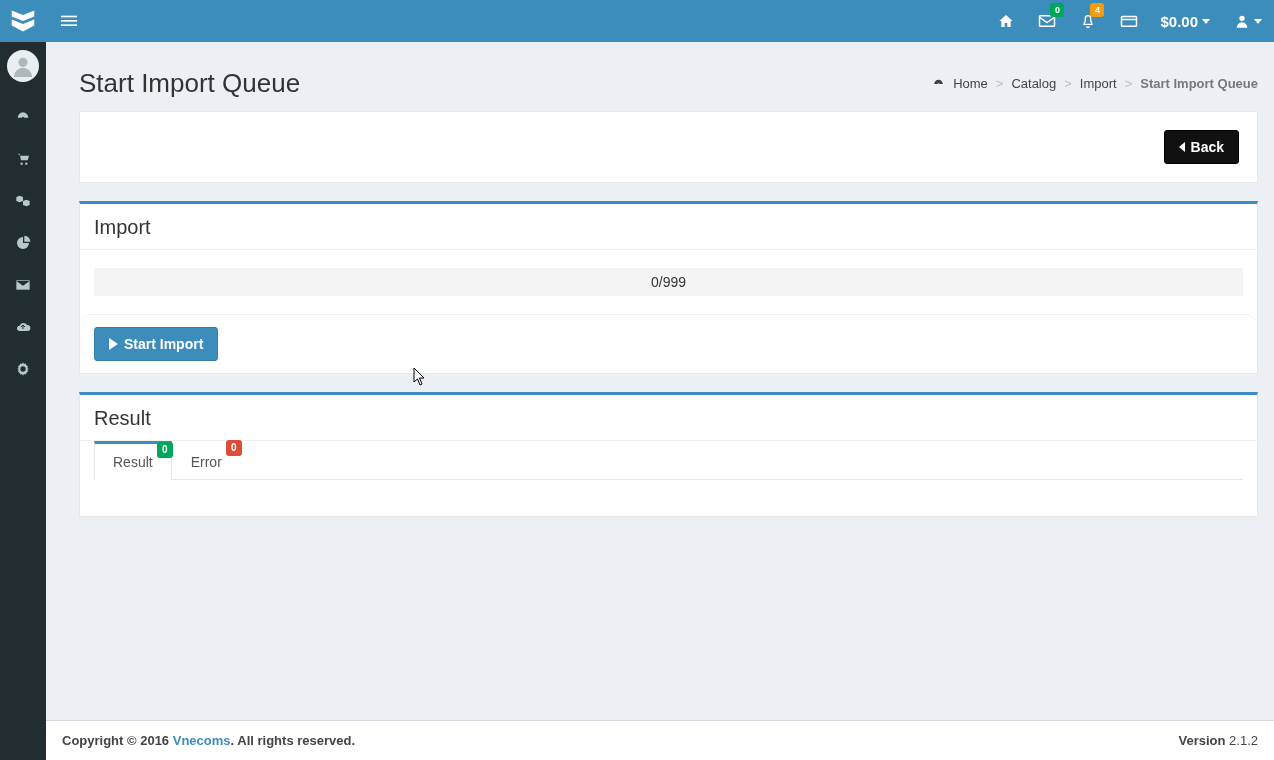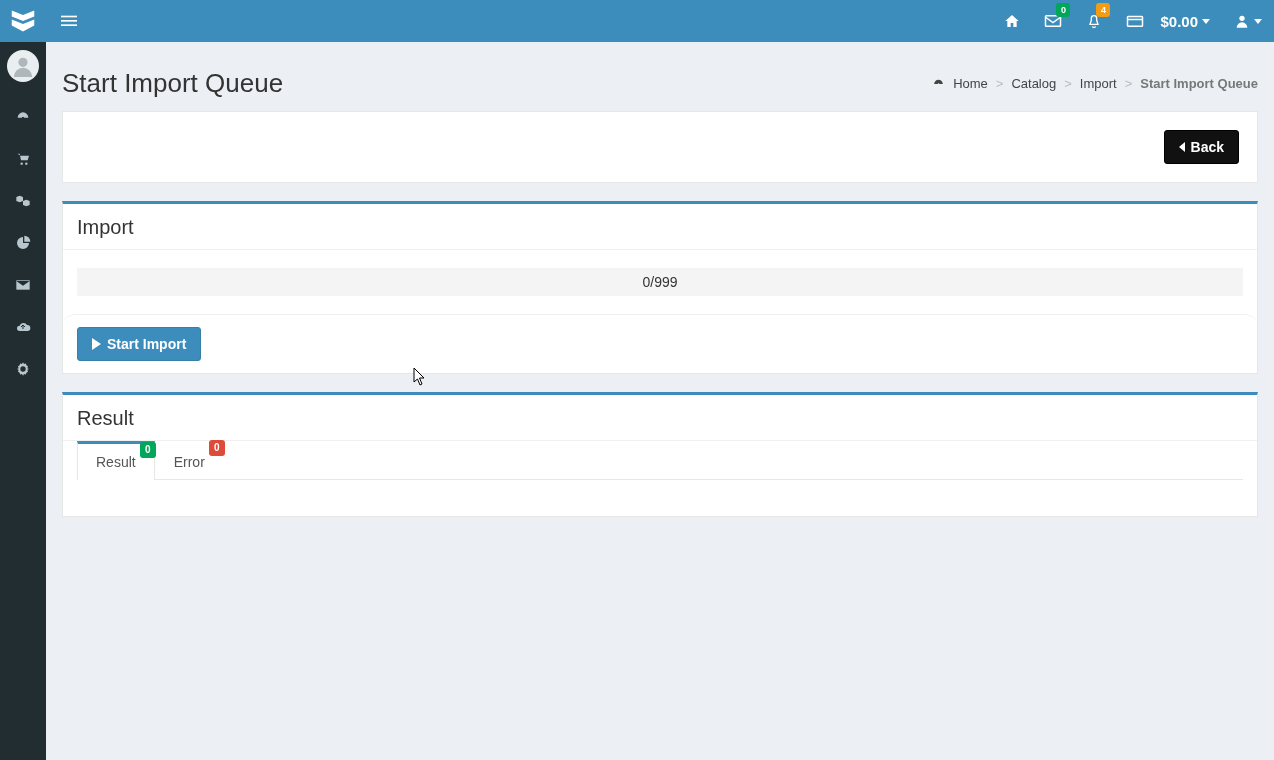--- a/index.html
+++ b/index.html
@@ -111,20 +111,21 @@
     flex: 1;
     position: relative;
     overflow: auto;
     background: #ecf0f5;
     display: flex;
     flex-direction: column;
   }
   .content-wrap {
     flex: 1;
     padding: 12px 16px 38px 16px;
+    margin-left: 17px;
   }
 
   
   .page-head {
     display: flex;
     align-items: center;
     padding: 14px 0 12px 0;
   }
   .page-title {
     font-size: 26px;
@@ -316,21 +317,21 @@
           <path d="M6 17 H18 L16 11 V8 a4 4 0 0 0 -8 0 V11 Z"></path>
           <path d="M10 20 a2 2 0 0 0 4 0"></path>
         </svg>
       <span class="badge badge-orange">4</span>
     </div>
     <div class="top-item money">
       <svg viewBox="0 0 24 24" width="18" height="18" fill="none" stroke="#fff" stroke-width="2">
           <rect x="2" y="6" width="20" height="13" rx="1"></rect>
           <line x1="2" y1="10" x2="22" y2="10"></line>
         </svg>
-      <span style="margin-left:16px">$0.00</span>
+      <span style="margin-left:22px">$0.00</span>
       <span class="caret-down"></span>
     </div>
     <div class="top-item">
       <svg viewBox="0 0 24 24" width="16" height="16" fill="#fff">
           <circle cx="12" cy="8" r="4"></circle>
           <path d="M4 22 a8 8 0 0 1 16 0 Z"></path>
         </svg>
       <span class="caret-down"></span>
     </div>
   </div>
@@ -441,18 +442,26 @@
             <div class="tab">
               <span>Error</span>
               <span class="count count-red">0</span>
             </div>
           </div>
         </div>
       </div>
 
     </div>
 
+    <div class="footer">
+      <div class="copy">
+        <b>Copyright © 2016 </b><a href="#">Vnecoms</a><b>. All rights reserved.</b>
+      </div>
+      <div class="ver">
+        <b>Version </b><span>2.1.2</span>
+      </div>
+    </div>
 
     <svg class="cursor" viewBox="0 0 14 20">
         <path d="M1 1 L1 15 L4.5 12 L7 18 L9 17 L6.5 11 L11 11 Z" fill="#fff" stroke="#000" stroke-width="1"></path>
       </svg>
   </div>
 </div>
 
 </body></html>

